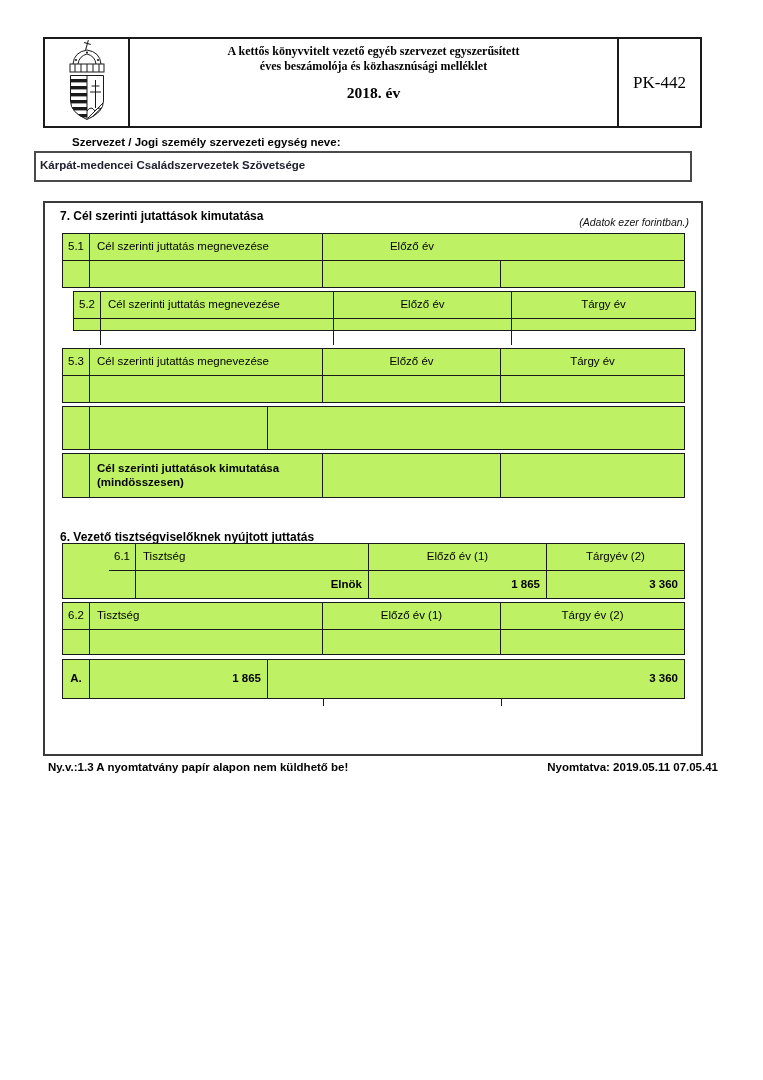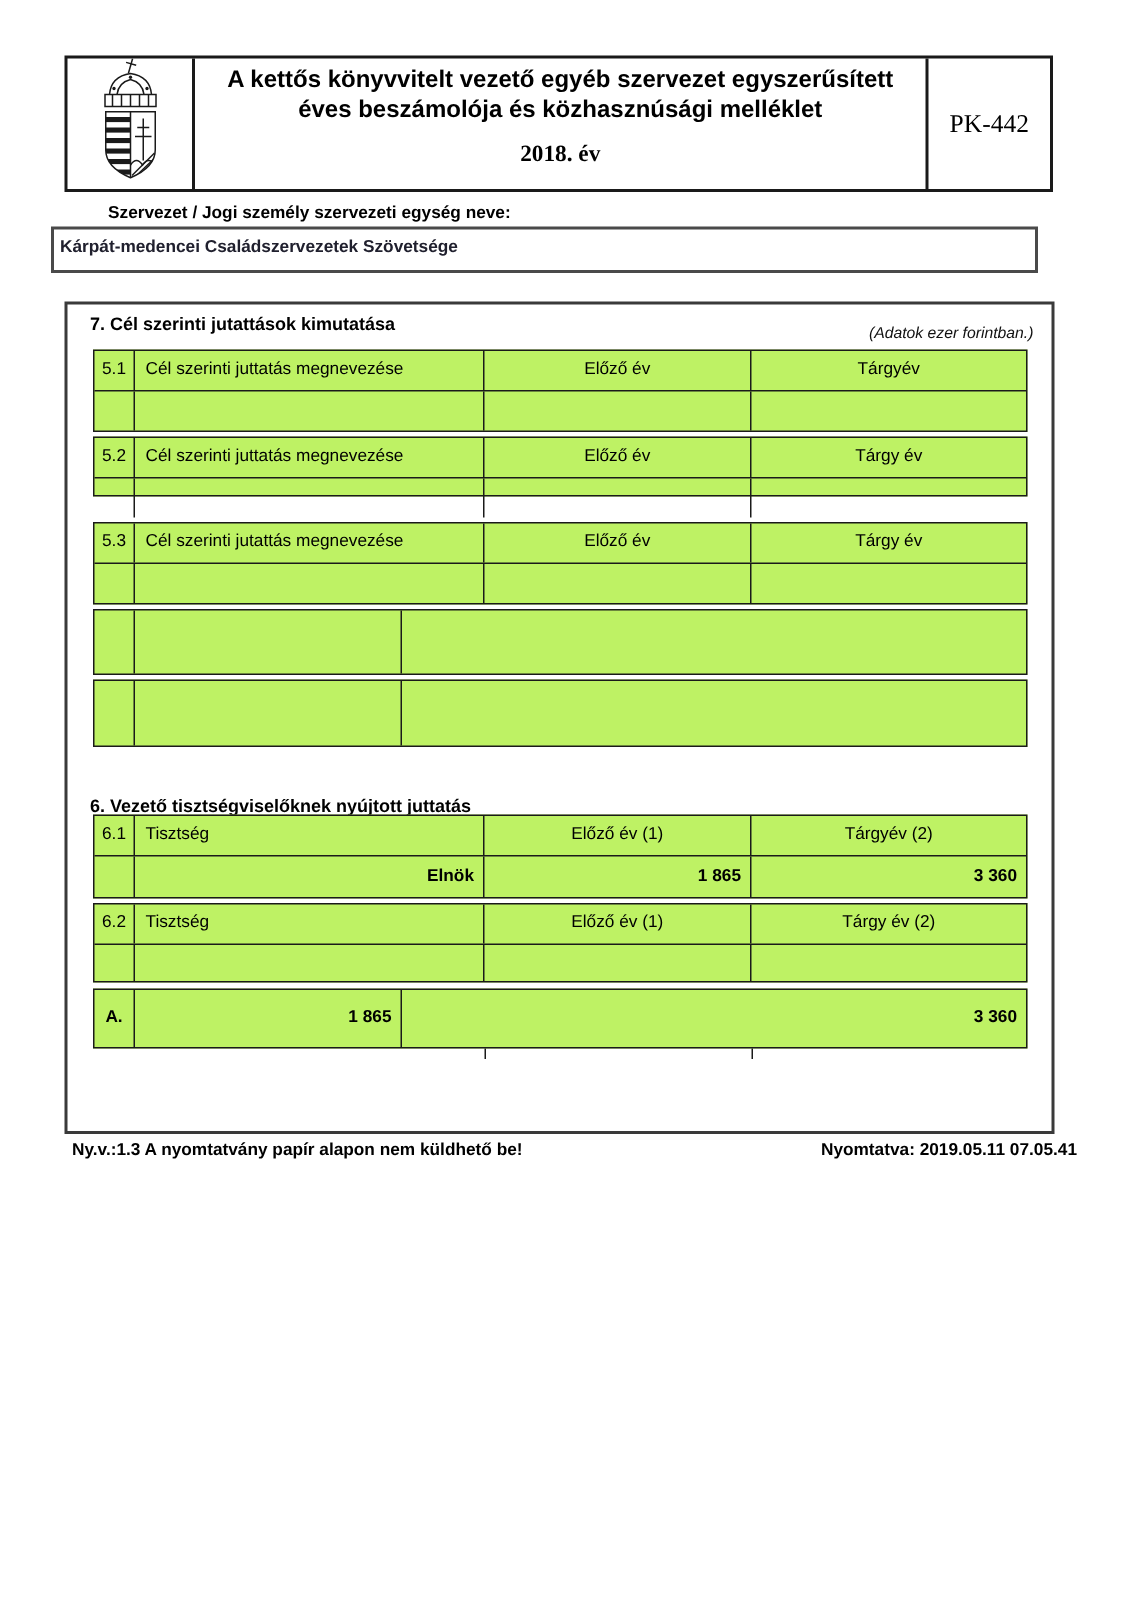--- a/index.html
+++ b/index.html
@@ -7,21 +7,21 @@
         font-family:"Liberation Sans",sans-serif;color:#000;overflow:hidden;}
 
   
   .header-box{position:absolute;left:43px;top:37px;width:659px;height:91px;
               border:2px solid #1a1a1a;box-sizing:border-box;display:flex;}
   .emblem-cell{width:85px;border-right:2px solid #1a1a1a;box-sizing:border-box;
                display:flex;align-items:center;justify-content:center;}
   .title-cell{flex:1;border-right:2px solid #1a1a1a;box-sizing:border-box;
               display:flex;flex-direction:column;align-items:center;justify-content:flex-start;
               padding-top:5px;text-align:center;}
-  .main-title{font-family:Liberation Sans, sans-serif;font-weight:bold;font-size:16px;line-height:1.22;}
+  .main-title{font-family:Liberation Serif, serif;font-weight:bold;font-size:12px;line-height:1.22;}
   .main-title span{display:block;}
   .year{font-family:"Liberation Serif",serif;font-weight:bold;font-size:15.5px;margin-top:11px;}
   .code-cell{width:81px;display:flex;align-items:center;justify-content:center;
              font-family:"Liberation Serif",serif;font-size:17px;}
 
   
   .org-label{position:absolute;left:40px;top:136px;font-size:11.5px;font-weight:bold;margin-left:32px;}
   .org-box{position:absolute;left:34px;top:151px;width:658px;height:31px;
            border:2px solid #4a4a4a;box-sizing:border-box;padding:2px 4px;}
   .org-value{font-size:11.5px;font-weight:bold;color:#20202e;}
@@ -131,31 +131,30 @@
   <div class="outer-box">
 
     <div class="sec-title" style="top:6px;">7. Cél szerinti jutattások kimutatása</div>
     <div class="note">(Adatok ezer forintban.)</div>
 
     <div class="tgroup" style="top:30px;height:55px;">
       <div class="trow trow-head">
         <div class="cell num">5.1</div>
         <div class="cell name">Cél szerinti juttatás megnevezése</div>
         <div class="cell prev center">Előző év</div>
-        <div class="cell curr center">Tárgyév</div>
       </div>
       <div class="trow">
         <div class="cell num"></div>
         <div class="cell name bold rightal"></div>
         <div class="cell prev bold rightal"></div>
         <div class="cell curr bold rightal"></div>
       </div>
     </div>
 
-    <div class="tgroup" style="top:88px;height:40px;">
+    <div class="tgroup" style="top:88px;height:40px;margin-left:11px;">
       <div class="trow trow-head">
         <div class="cell num">5.2</div>
         <div class="cell name">Cél szerinti juttatás megnevezése</div>
         <div class="cell prev center">Előző év</div>
         <div class="cell curr center">Tárgy év</div>
       </div>
       <div class="trow">
         <div class="cell num"></div>
         <div class="cell name bold rightal"></div>
         <div class="cell prev bold rightal"></div>
@@ -182,28 +181,29 @@
       <div class="trow trow-tall">
         <div class="cell num"></div>
         <div class="cell prev bold rightal"></div>
         <div class="cell curr bold rightal"></div>
       </div>
     </div>
 
     <div class="tgroup" style="top:250px;height:45px;">
       <div class="trow trow-tall">
         <div class="cell num"></div>
+        <div class="cell name bold">Cél szerinti juttatások kimutatása (mindösszesen)</div>
         <div class="cell prev bold rightal"></div>
         <div class="cell curr bold rightal"></div>
       </div>
     </div>
 
     <div class="sec-title" style="top:327px;">6. Vezető tisztségviselőknek nyújtott juttatás</div>
 
-    <div class="tgroup" style="top:340px;height:56px;">
+    <div class="tgroup" style="top:340px;height:56px;padding-left:46px;">
       <div class="trow trow-head">
         <div class="cell num">6.1</div>
         <div class="cell name">Tisztség</div>
         <div class="cell prev center">Előző év (1)</div>
         <div class="cell curr center">Tárgyév (2)</div>
       </div>
       <div class="trow" style="height:27px;">
         <div class="cell num"></div>
         <div class="cell name bold rightal">Elnök</div>
         <div class="cell prev bold rightal">1 865</div>

